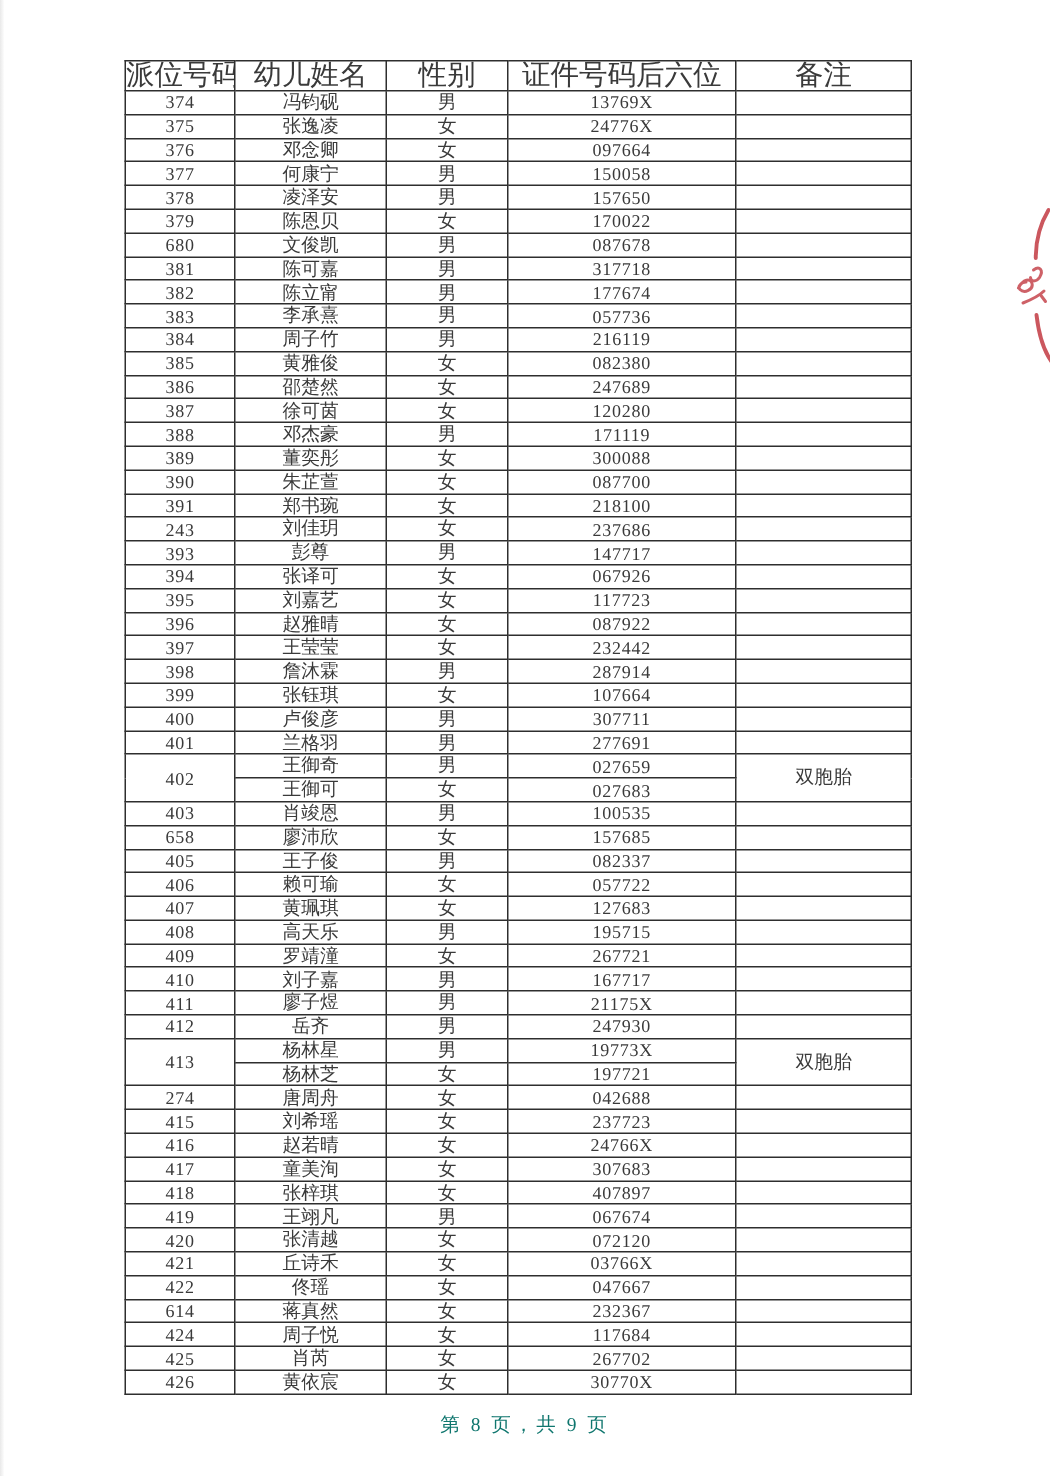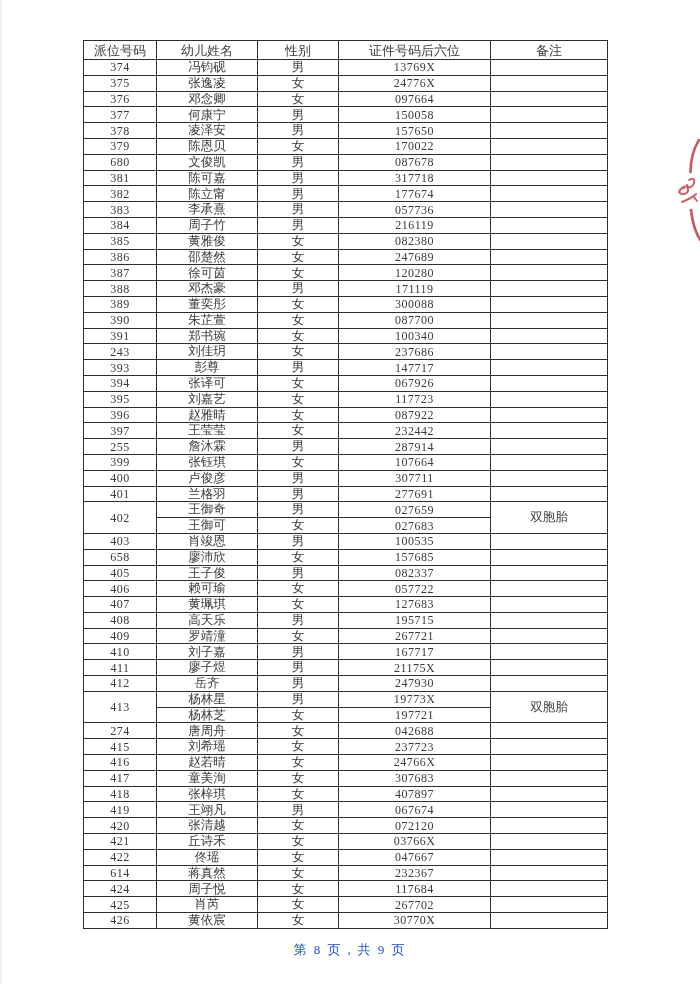--- a/index.html
+++ b/index.html
@@ -19,26 +19,26 @@
   .roster th,.roster td{
     border:1px solid #2e2e2e;
     padding:0;margin:0;
     text-align:center;vertical-align:middle;
     font-weight:normal;
     font-size:12.5px;
     color:#3a3a3a;
     white-space:nowrap;overflow:hidden;
     line-height:1;
   }
-  .roster thead th{height:18px;font-size:13px;}
+  .roster thead th{height:18px;font-size:19px;}
   .roster tbody td{height:14.8px;}
   .roster td.col-no,.roster td.col-id{font-size:12px;letter-spacing:0.5px;}
   .footer{
     position:absolute;left:0;top:941px;width:700px;
-    text-align:center;font-size:13px;color:#1d4ed8;letter-spacing:2px;
+    text-align:center;font-size:13px;color:#0f766e;letter-spacing:2px;
   }
   .stamp{
     position:absolute;left:655px;top:138px;width:45px;height:114px;
     pointer-events:none;
   }
 </style>
 </head>
 <body>
 
 <div class="scan-edge"></div>
@@ -177,21 +177,21 @@
         <td class="col-no" rowspan="1">390</td>
         <td class="col-name">朱芷萱</td>
         <td class="col-gender">女</td>
         <td class="col-id">087700</td>
         <td class="col-remark" rowspan="1"></td>
       </tr>
       <tr>
         <td class="col-no" rowspan="1">391</td>
         <td class="col-name">郑书琬</td>
         <td class="col-gender">女</td>
-        <td class="col-id">100340</td>
+        <td class="col-id">218100</td>
         <td class="col-remark" rowspan="1"></td>
       </tr>
       <tr>
         <td class="col-no" rowspan="1">243</td>
         <td class="col-name">刘佳玥</td>
         <td class="col-gender">女</td>
         <td class="col-id">237686</td>
         <td class="col-remark" rowspan="1"></td>
       </tr>
       <tr>
@@ -223,21 +223,21 @@
         <td class="col-remark" rowspan="1"></td>
       </tr>
       <tr>
         <td class="col-no" rowspan="1">397</td>
         <td class="col-name">王莹莹</td>
         <td class="col-gender">女</td>
         <td class="col-id">232442</td>
         <td class="col-remark" rowspan="1"></td>
       </tr>
       <tr>
-        <td class="col-no" rowspan="1">255</td>
+        <td class="col-no" rowspan="1">398</td>
         <td class="col-name">詹沐霖</td>
         <td class="col-gender">男</td>
         <td class="col-id">287914</td>
         <td class="col-remark" rowspan="1"></td>
       </tr>
       <tr>
         <td class="col-no" rowspan="1">399</td>
         <td class="col-name">张钰琪</td>
         <td class="col-gender">女</td>
         <td class="col-id">107664</td>

